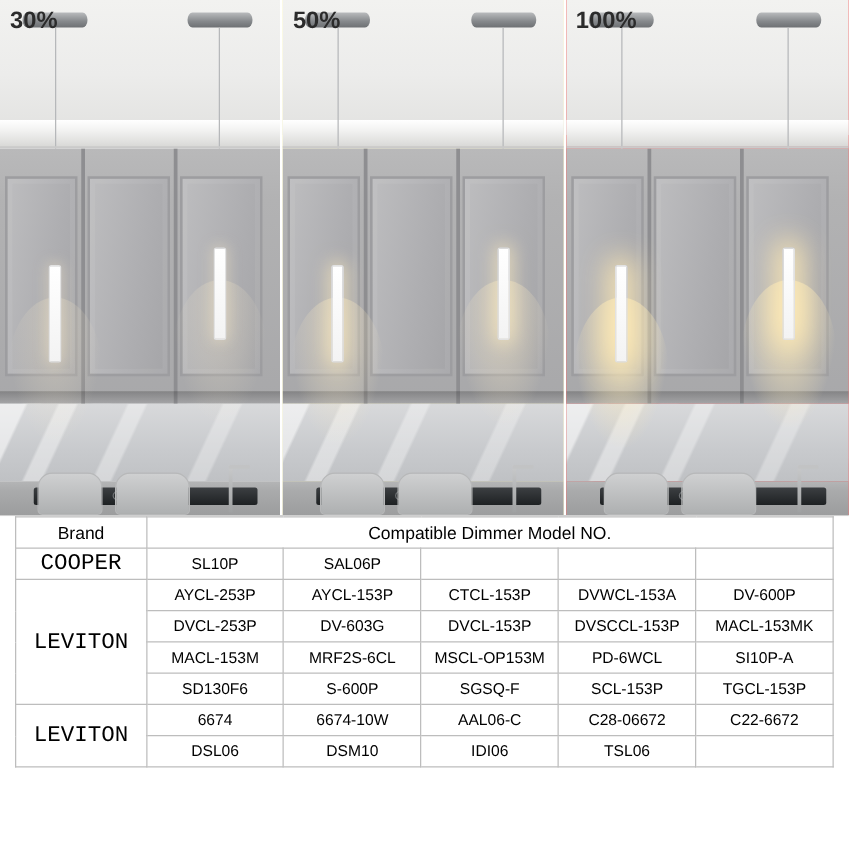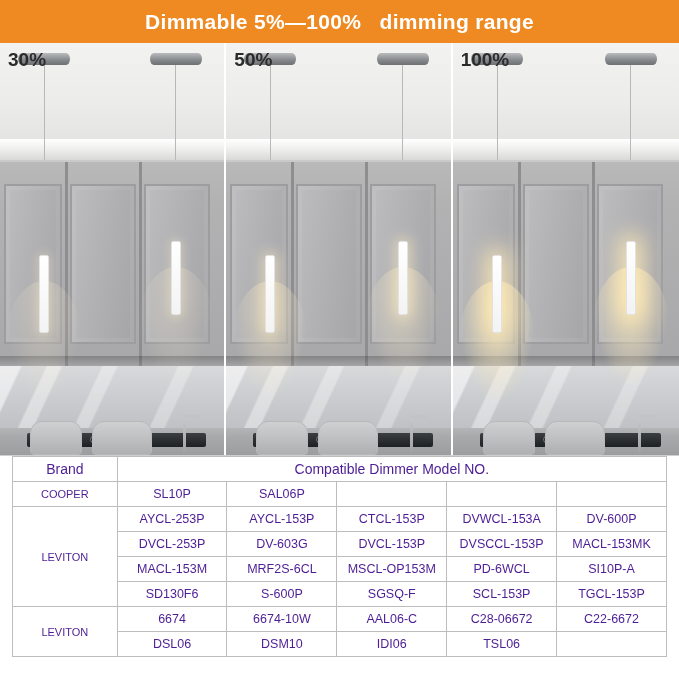--- a/index.html
+++ b/index.html
@@ -168,45 +168,43 @@
   .table-wrap {
     flex: 1 1 auto;
     padding: 0 12px 8px 12px;
     background: #ffffff;
   }
   table.specs {
     width: 100%;
     border-collapse: collapse;
     table-layout: fixed;
     font-size: 12.5px;
-    color: #4c1d95;
+    color: #000000;
   }
   table.specs td {
     border: 1px solid #bdbdbd;
     text-align: center;
     height: 25px;
     padding: 1px 2px;
     white-space: nowrap;
     overflow: hidden;
   }
   td.brand-head, td.brand {
-    font-size: 11px;
+    font-size: 18px;
+    font-family: Liberation Mono, monospace;
   }
   td.head {
     font-size: 14px;
   }
 </style>
 </head>
 <body>
 
 <div class="page">
 
-  <div class="banner">
-    <span class="banner-title">Dimmable 5%—100%   dimming range</span>
-  </div>
 
   <div class="photos">
 
     <div class="photo" style="background:#ffffff;">
       <div class="ceiling"></div>
       <div class="crown"></div>
       <div class="canopy left"></div>
       <div class="canopy right"></div>
       <div class="cord left"></div>
       <div class="cord right"></div>

